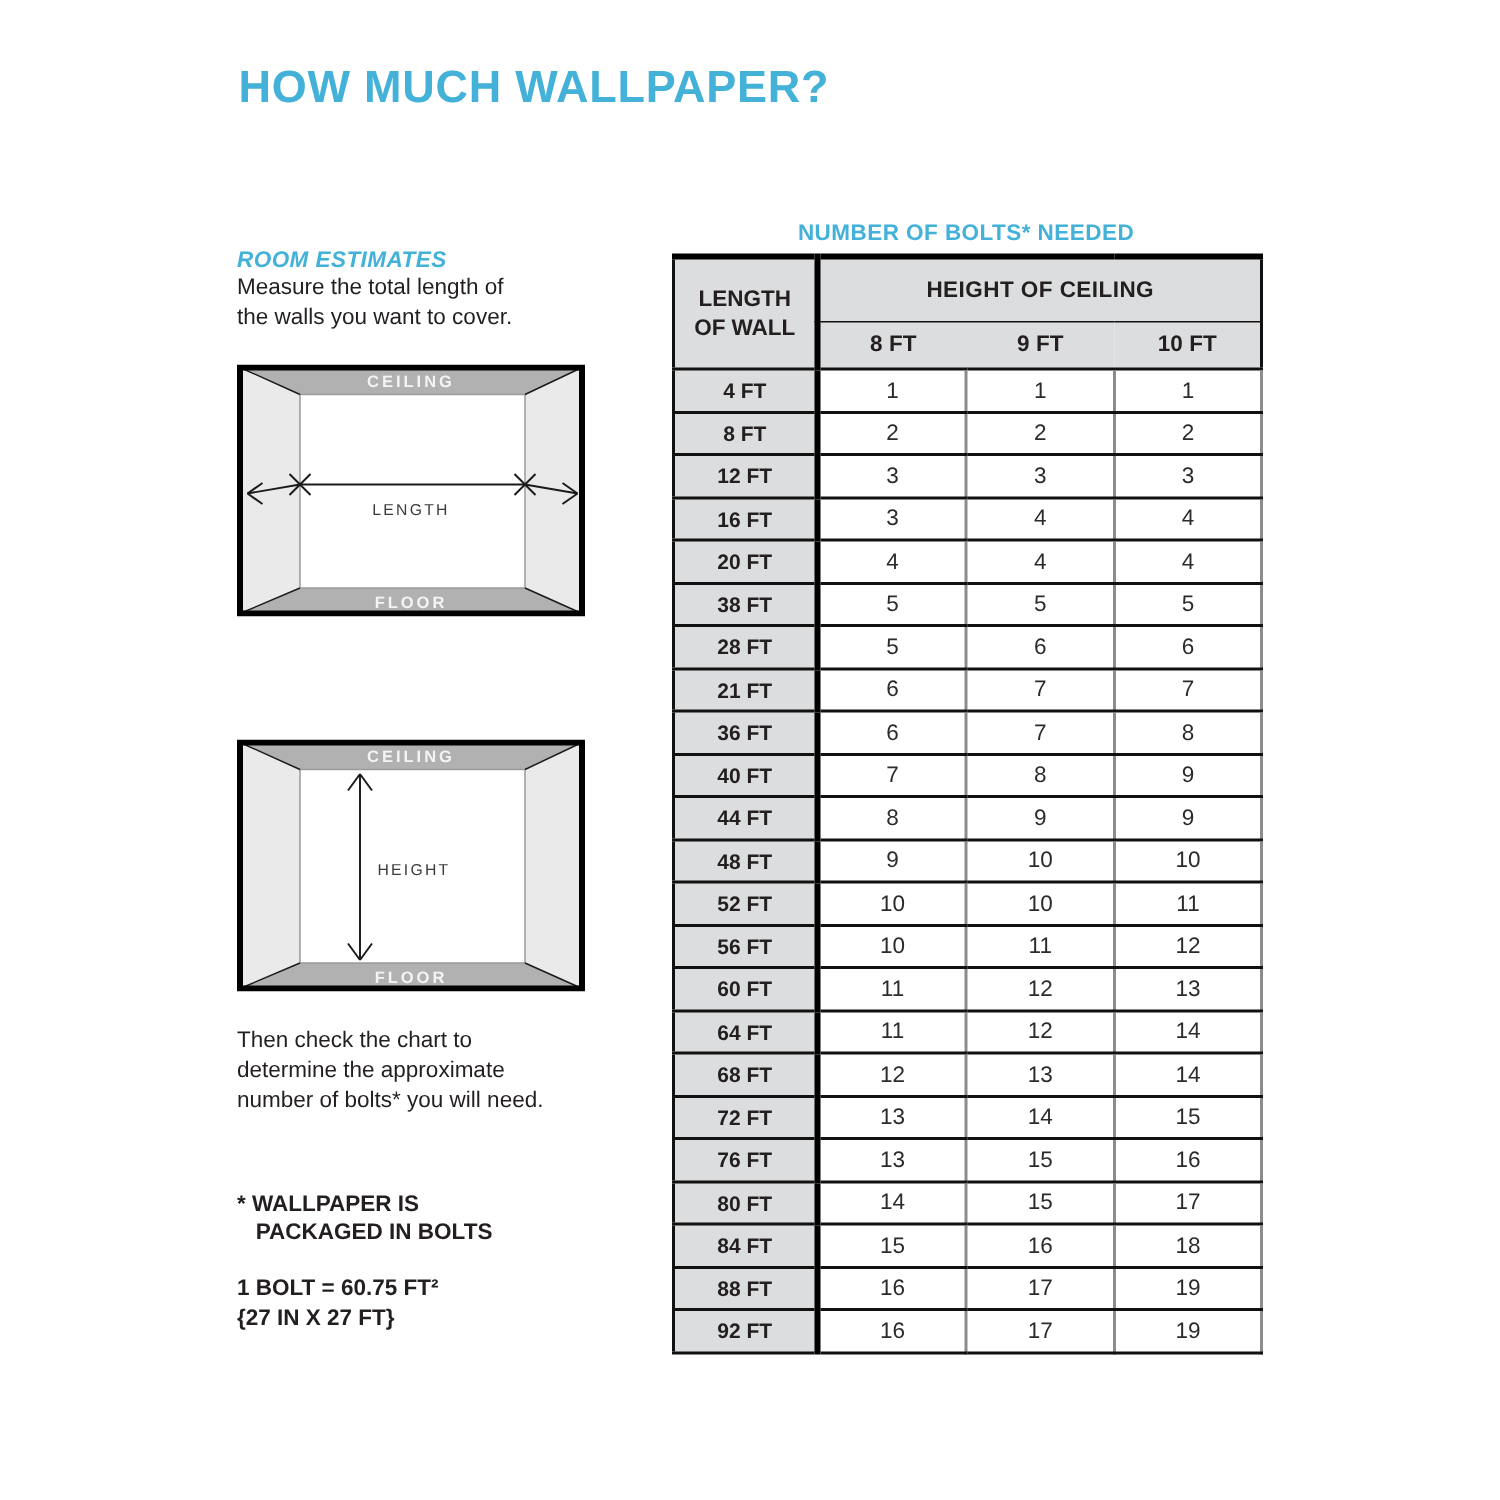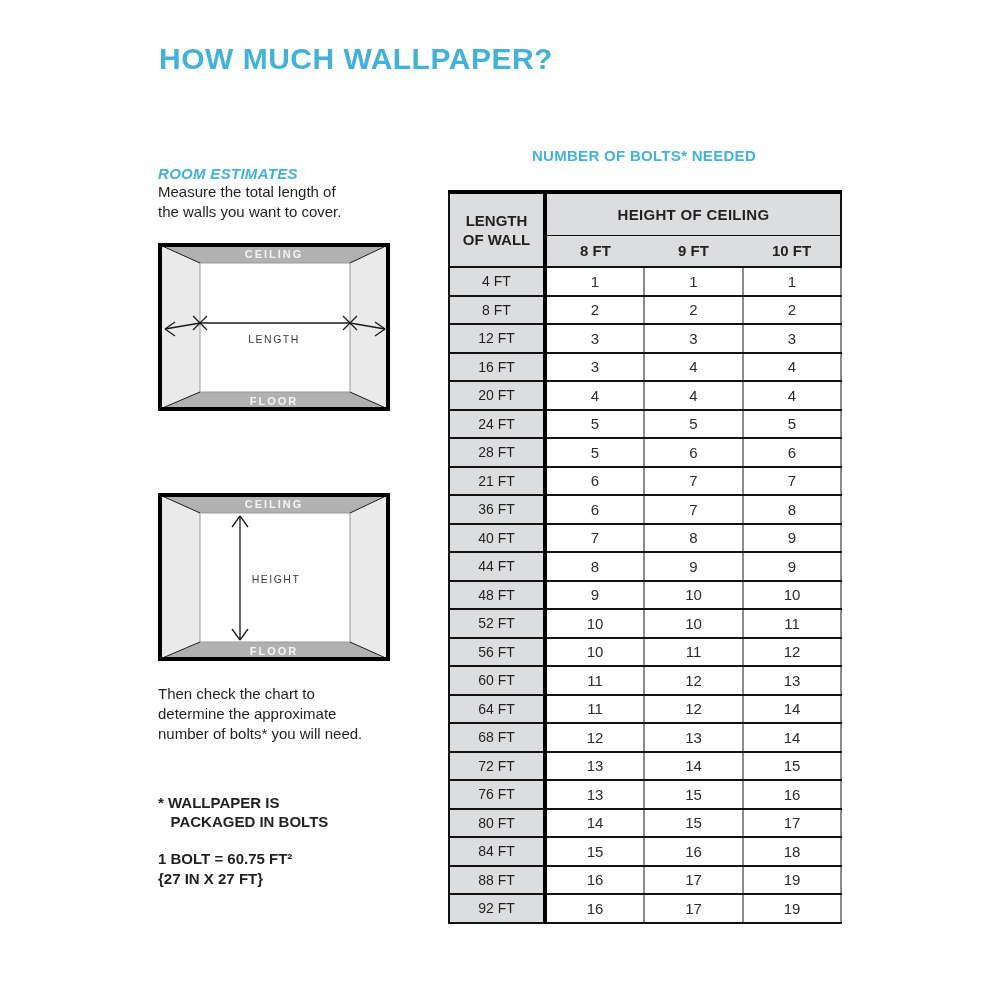--- a/index.html
+++ b/index.html
@@ -84,21 +84,21 @@
     font-size: 10.5px;
     letter-spacing: 1.5px;
     font-family: "Liberation Sans", sans-serif;
   }
   .table-section {
     position: absolute;
     left: 448px;
     top: 147px;
     width: 392px;
   }
-  .table-heading { text-align: center; margin-bottom: 26px; }
+  .table-heading { text-align: center; margin-bottom: 5px; }
   table.bolts {
     border-collapse: collapse;
     width: 392px;
     table-layout: fixed;
     border-top: 4px solid #000;
     border-left: 2px solid #111;
     border-right: 2px solid #111;
     border-bottom: 2px solid #111;
   }
   table.bolts th, table.bolts td {
@@ -126,21 +126,21 @@
   th.col-header {
     background: var(--table-header-bg);
     font-size: 15px;
     font-weight: bold;
     height: 32px;
     border-bottom: 2px solid #111;
   }
   tbody th {
     background: var(--table-header-bg);
     font-size: 14px;
-    font-weight: normal;
+    font-weight: bold;
     border-right: 4px solid #000;
     border-top: 2px solid #111;
     border-bottom: 2px solid #111;
     height: 28.5px;
   }
   tbody td {
     font-size: 15px;
     font-weight: normal;
     color: #2b2b2b;
     background: #fff;
@@ -270,21 +270,21 @@
             <td>4</td>
             <td>4</td>
           </tr>
           <tr>
             <th>20 FT</th>
             <td>4</td>
             <td>4</td>
             <td>4</td>
           </tr>
           <tr>
-            <th>24 FT</th>
+            <th>38 FT</th>
             <td>5</td>
             <td>5</td>
             <td>5</td>
           </tr>
           <tr>
             <th>28 FT</th>
             <td>5</td>
             <td>6</td>
             <td>6</td>
           </tr>

